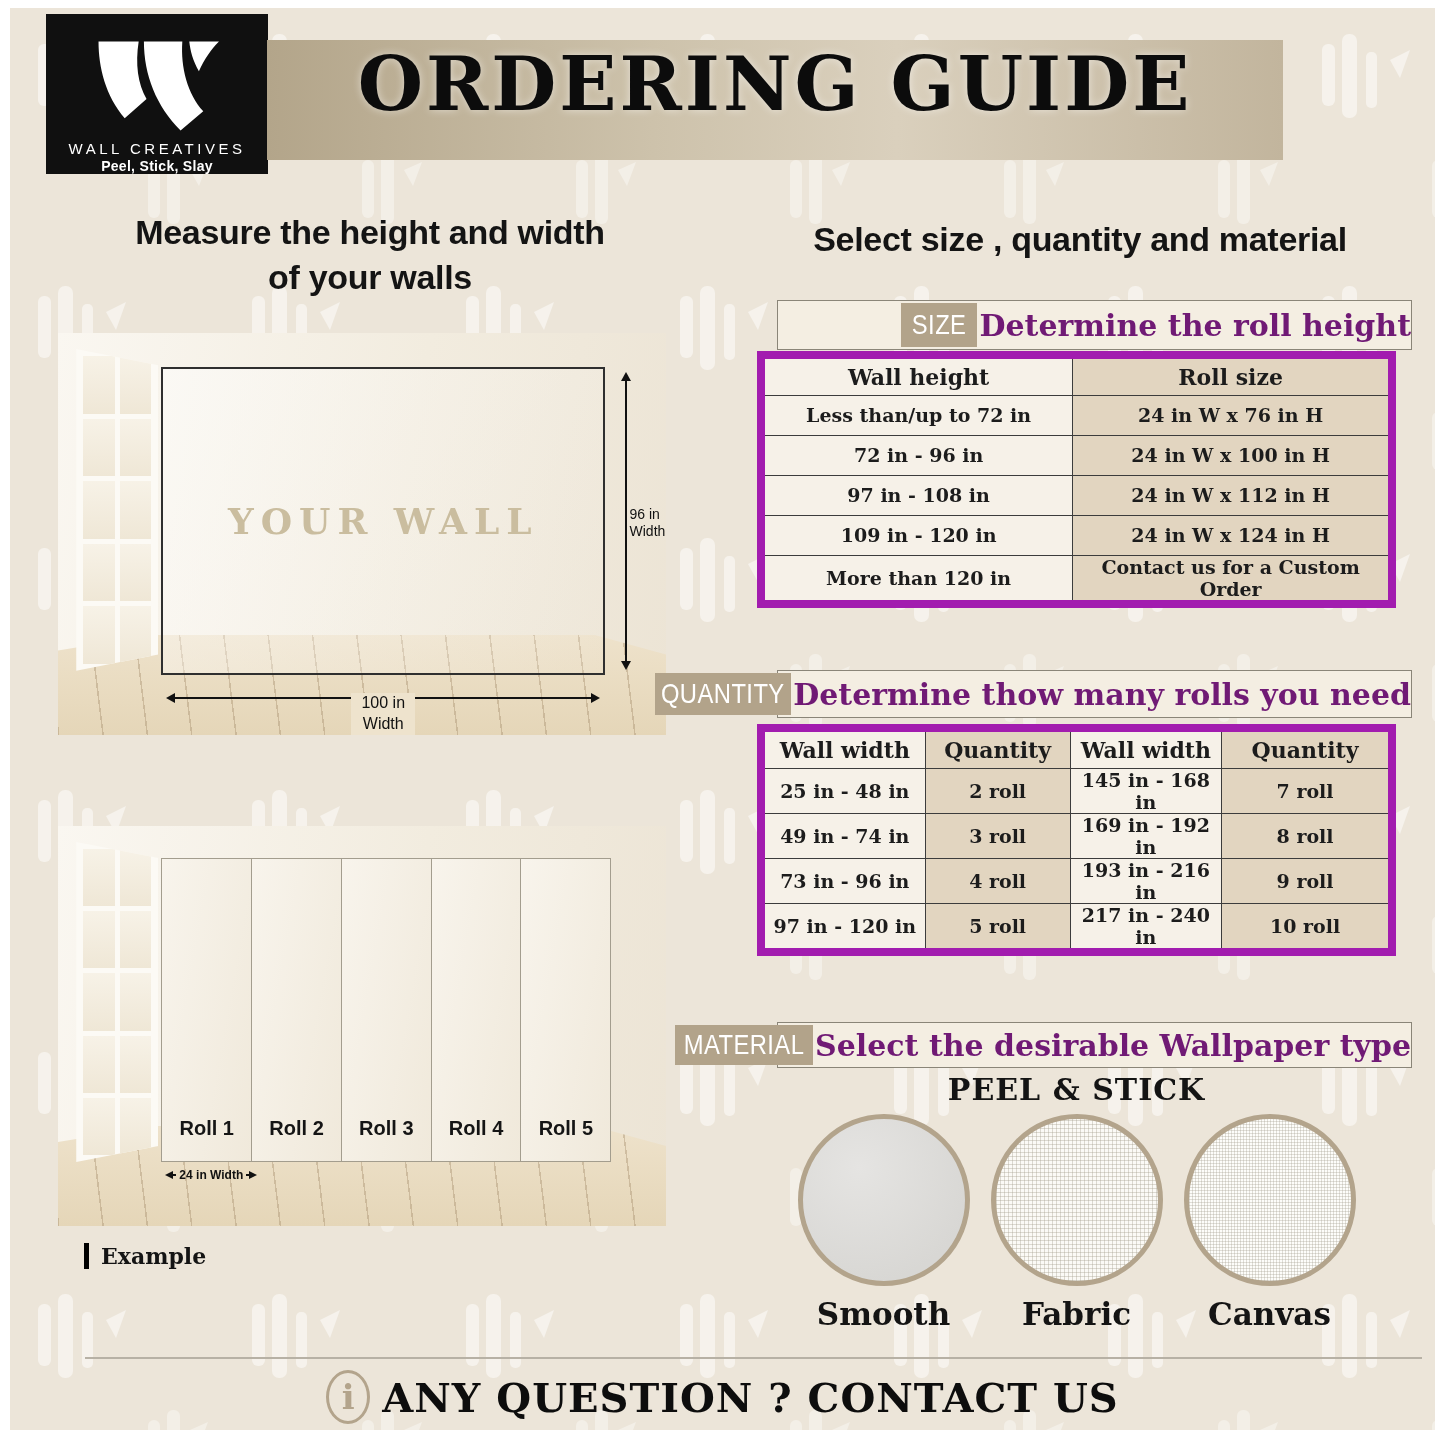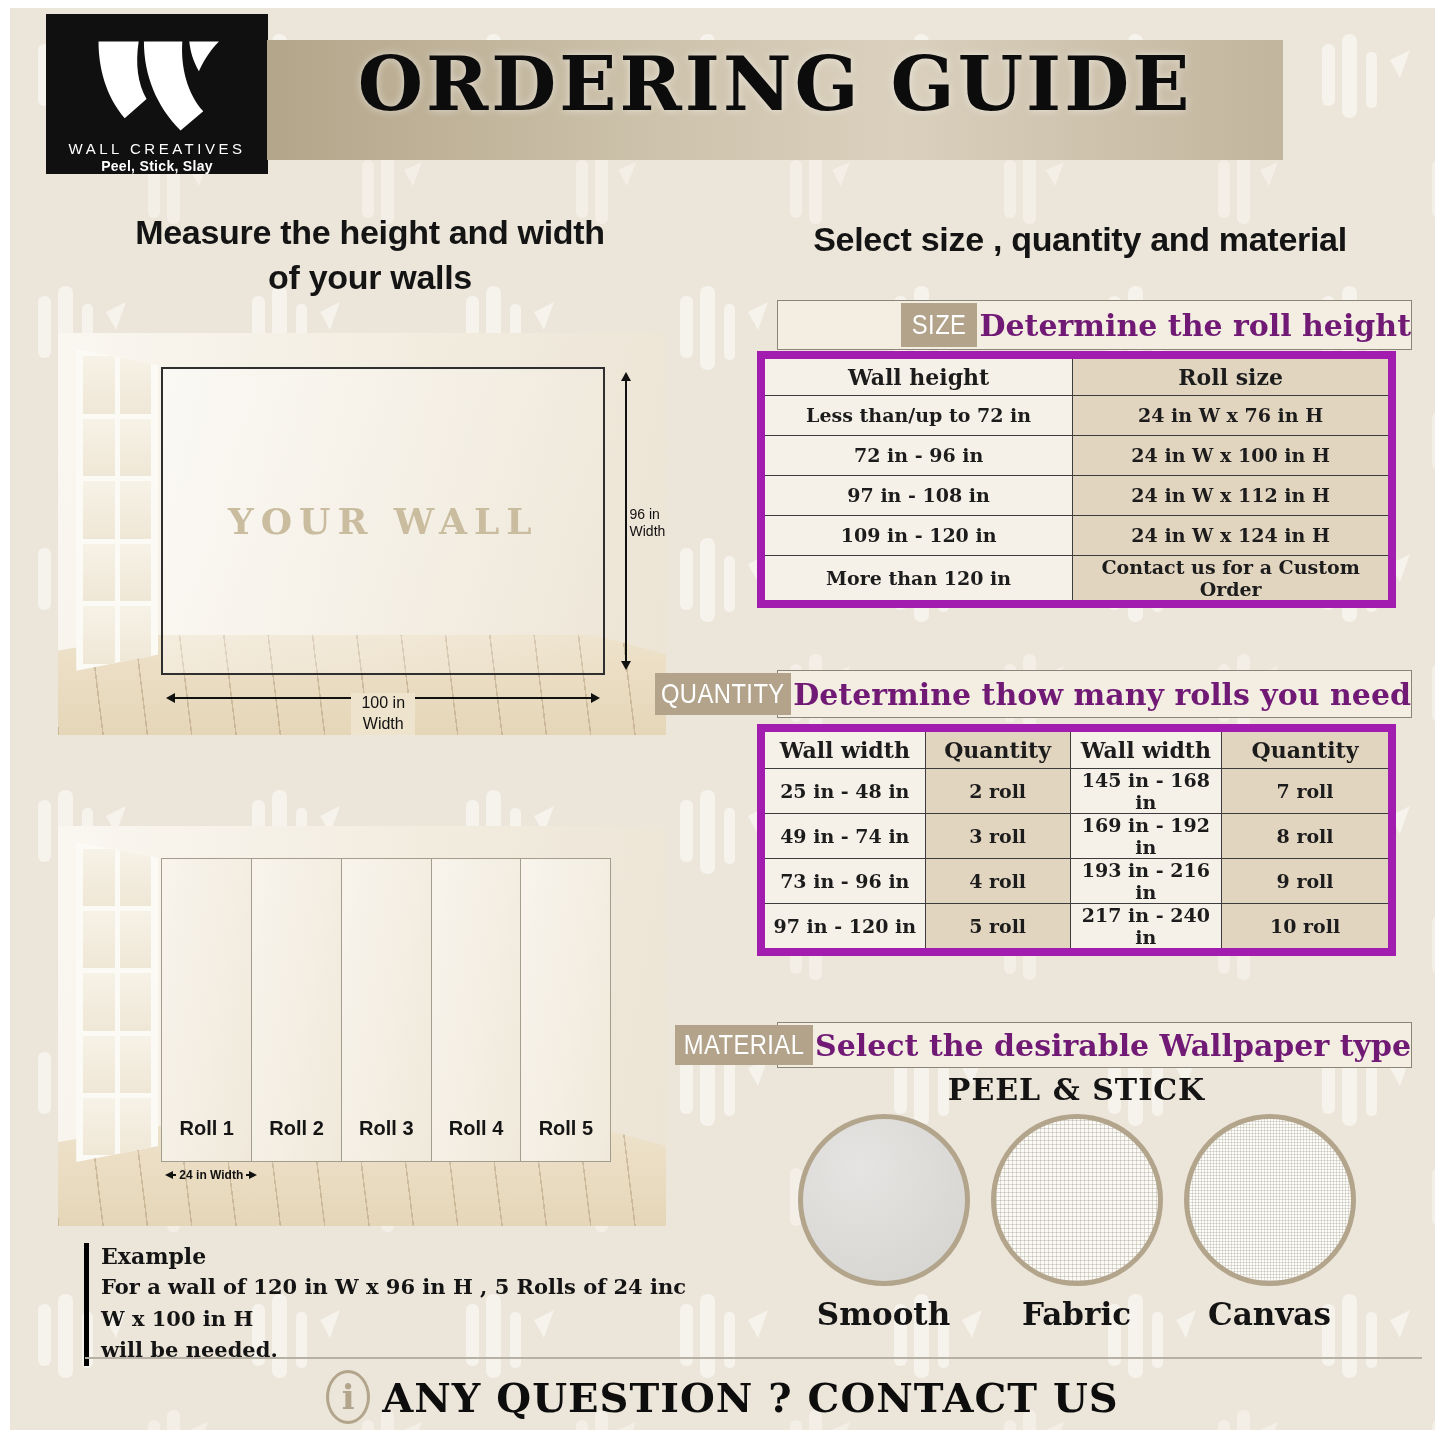--- a/index.html
+++ b/index.html
@@ -254,22 +254,20 @@
       <i class="hd-l"></i>
           <i class="ln"></i>
       <span class="rolldim">24 in Width</span>
       <i class="ln"></i>
           <i class="hd-r"></i>
     </div>
   </div>
 
   <div class="abs example">
     <div class="extitle">Example</div>
-    <div class="exbody">For a wall of 120 in W x 96 in H , 5 Rolls of 24 inc W x 100 in H
-will be needed.</div>
   </div>
 
   <div class="abs secbar bar-size">
     <div class="seclabel" style="width:76px;">
       <span>SIZE</span>
         </div>
     <div class="sectitle">Determine the roll height</div>
   </div>
   <table class="dtable t-size">
     <colgroup>

